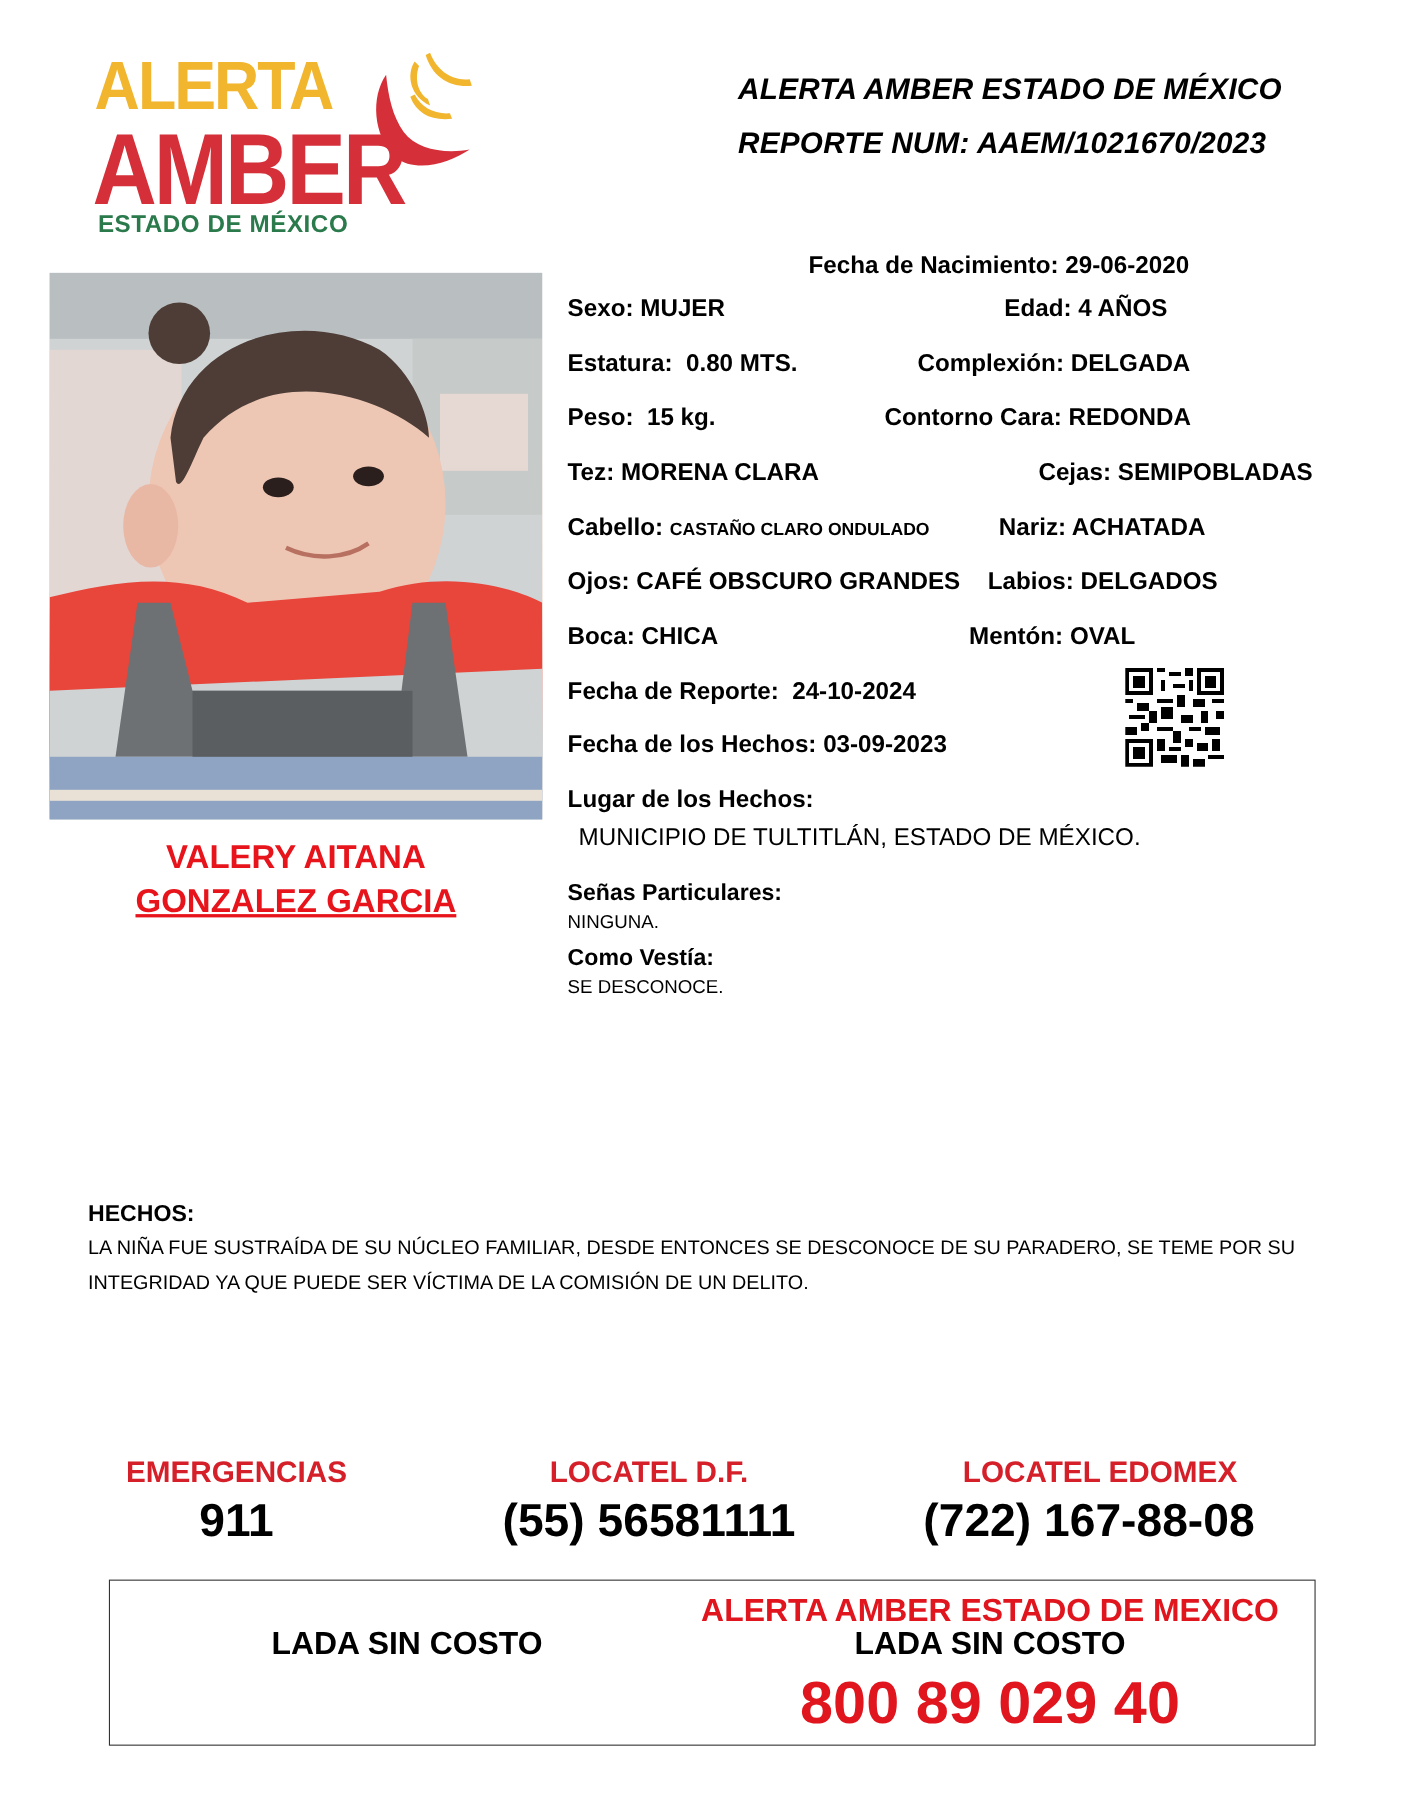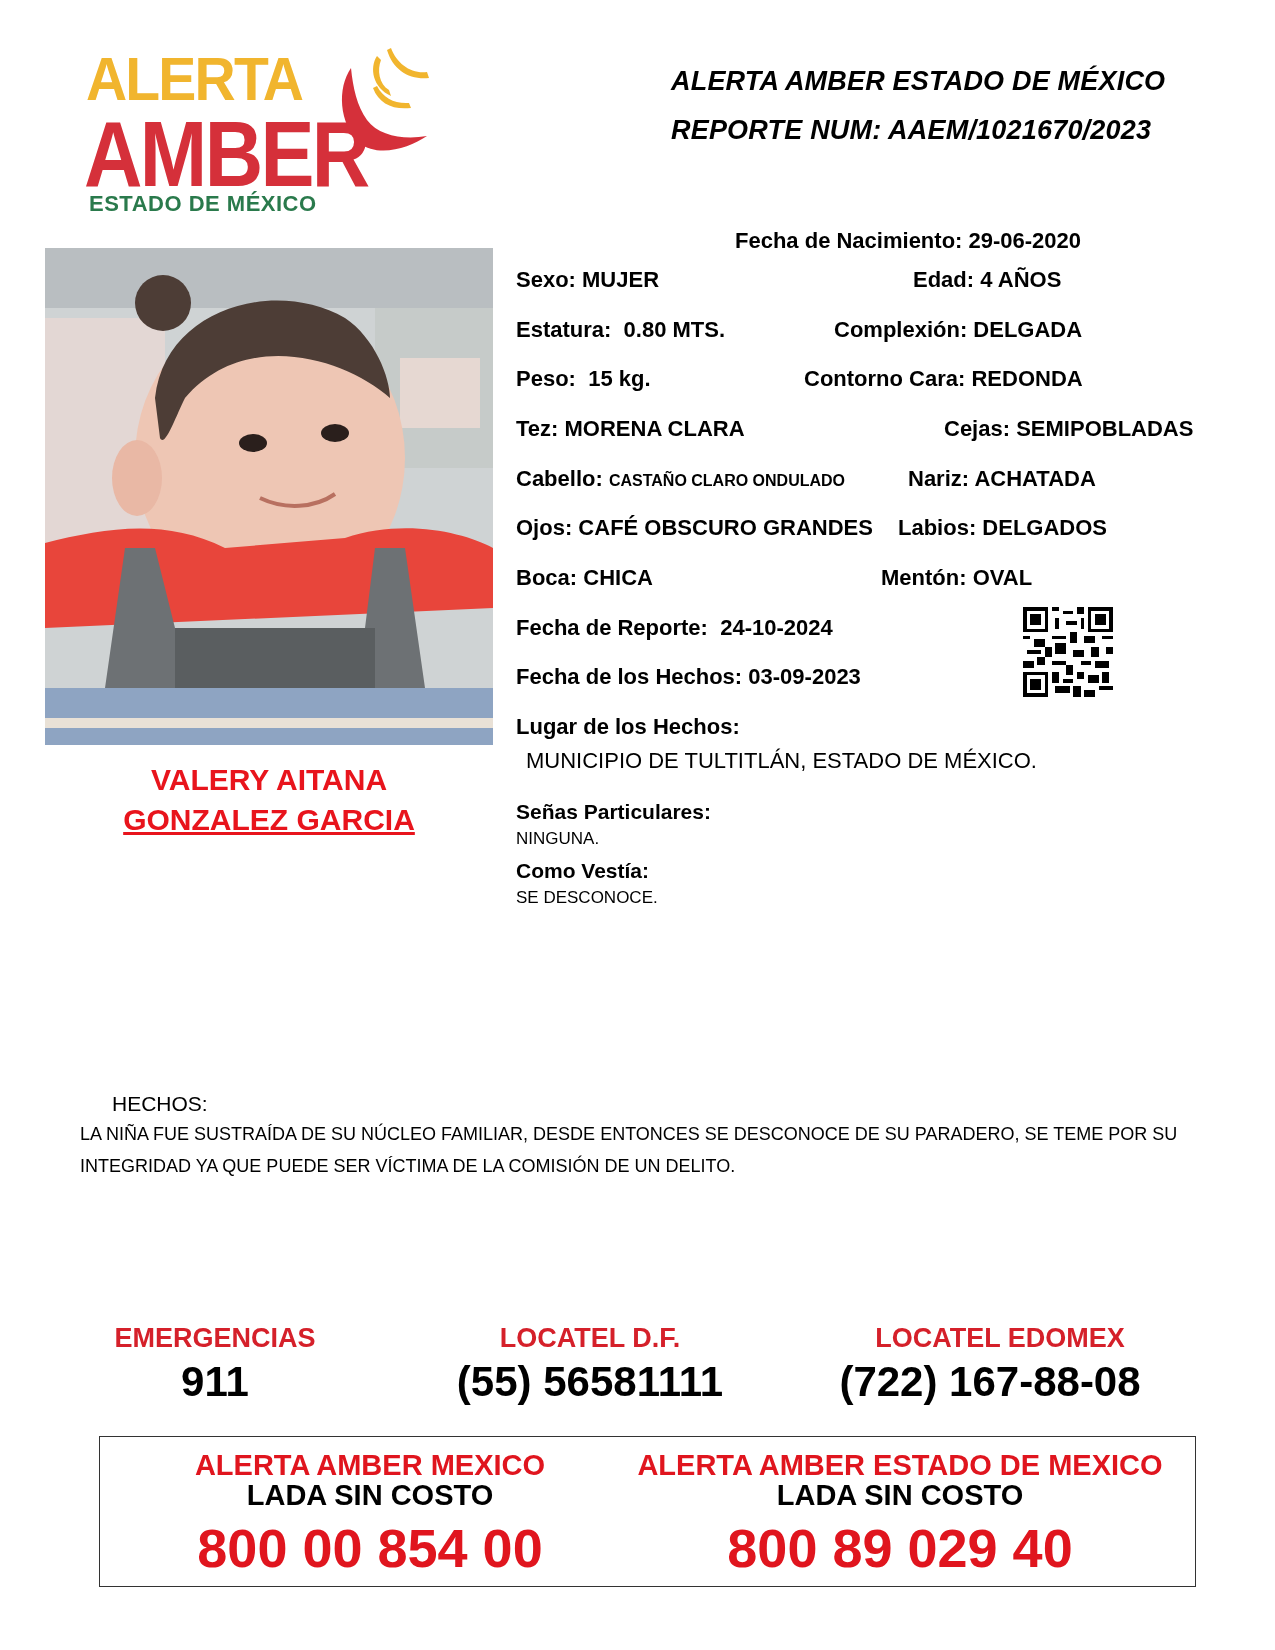--- a/index.html
+++ b/index.html
@@ -27,21 +27,21 @@
 
   
   .f { position: absolute; font-weight: 700; font-size: 22px; white-space: nowrap; line-height: 26px; }
   .small-val { font-size: 16px; }
   .plain { font-weight: 400; }
 
   
   .qr { position: absolute; left: 1023px; top: 607px; width: 90px; height: 90px; }
 
   
-  .hechos-title { position: absolute; left: 80px; top: 1092px; font-weight: 400; font-size: 21px; margin-left: 32px; }
+  .hechos-title { position: absolute; left: 80px; top: 1092px; font-weight: 700; font-size: 21px; }
   .hechos-text { position: absolute; left: 80px; top: 1118px; width: 1110px; font-size: 18px; line-height: 32px; white-space: normal; }
 
   
   .c-label { position: absolute; font-weight: 700; font-size: 27px; text-align: center; }
   .c-num { position: absolute; font-weight: 700; font-size: 42px; text-align: center; }
 
   .box { position: absolute; left: 99px; top: 1436px; width: 1097px; height: 151px; border: 1.5px solid #333; }
   .b-title { position: absolute; font-weight: 700; font-size: 29px; text-align: center; }
   .b-sub { position: absolute; font-weight: 700; font-size: 29px; text-align: center; }
   .b-num { position: absolute; font-weight: 700; font-size: 54px; text-align: center; }
@@ -232,20 +232,18 @@
   <div class="c-num" style="left:90px; width:250px; top:1358px;">911</div>
 
   <div class="c-label" style="left:440px; width:300px; top:1323px; color:#d5202a;">LOCATEL D.F.</div>
   <div class="c-num" style="left:420px; width:340px; top:1358px;">(55) 56581111</div>
 
   <div class="c-label" style="left:850px; width:300px; top:1323px; color:#d5202a;">LOCATEL EDOMEX</div>
   <div class="c-num" style="left:820px; width:340px; top:1358px;">(722) 167-88-08</div>
 </div>
 
 <div class="box">
-  <div class="b-title" style="left:60px; width:420px; top:12px; color:#e0151e;">ALERTA AMBER MEXICO</div>
   <div class="b-sub" style="left:60px; width:420px; top:42px;">LADA SIN COSTO</div>
-  <div class="b-num" style="left:50px; width:440px; top:80px; color:#e0151e;">800 00 854 00</div>
 
   <div class="b-title" style="left:520px; width:560px; top:12px; color:#e0151e;">ALERTA AMBER ESTADO DE MEXICO</div>
   <div class="b-sub" style="left:520px; width:560px; top:42px;">LADA SIN COSTO</div>
   <div class="b-num" style="left:560px; width:480px; top:80px; color:#e0151e;">800 89 029 40</div>
 </div>
 
 </body></html>

